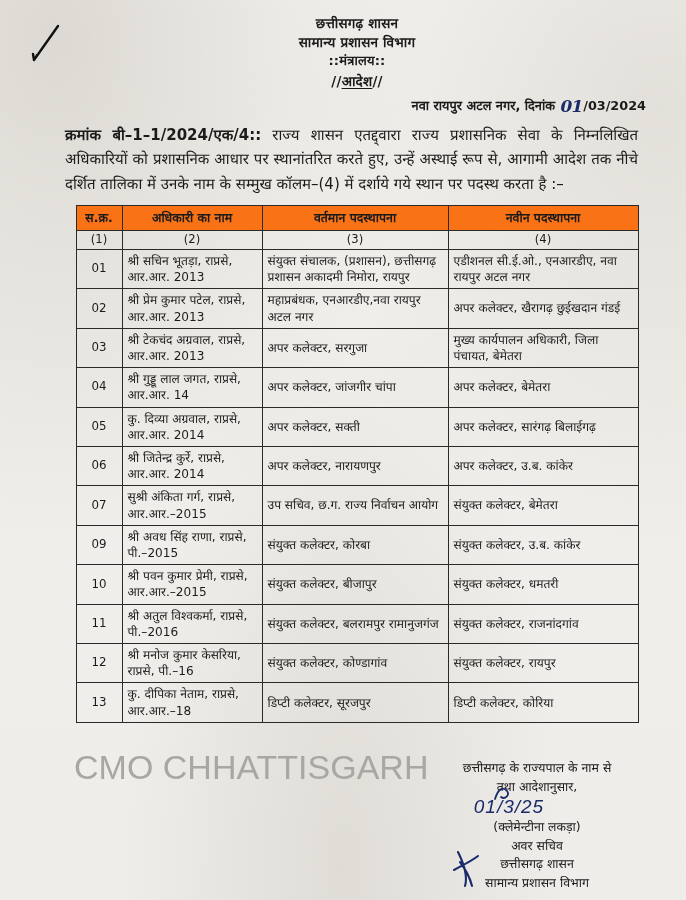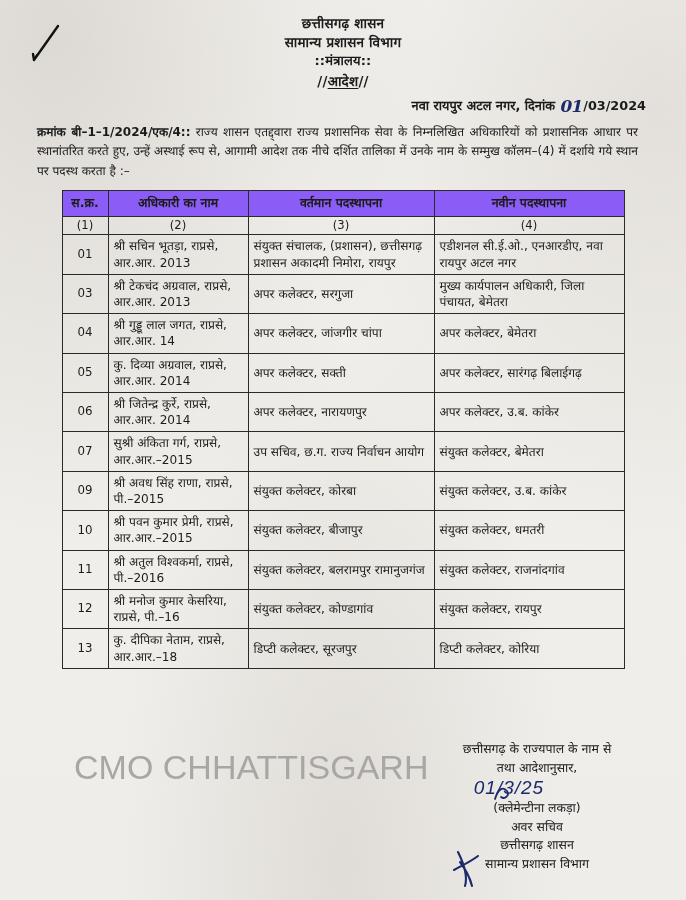--- a/index.html
+++ b/index.html
@@ -22,21 +22,21 @@
     content: "";
     position: absolute;
     inset: 0;
     background:
       radial-gradient(ellipse at 8% 4%, rgba(200,196,188,.55), rgba(255,255,255,0) 42%),
       radial-gradient(ellipse at 96% 12%, rgba(205,201,193,.45), rgba(255,255,255,0) 40%),
       radial-gradient(ellipse at 50% 96%, rgba(208,204,196,.5), rgba(255,255,255,0) 46%),
       linear-gradient(180deg, #f6f4f1 0%, #f1efeb 45%, #efedea 100%);
     pointer-events: none;
   }
-  .layer { position: relative; z-index: 2; }
+  .layer { position: relative; z-index: 2; padding-left: 28px; }
 
   
   .hdr {
     text-align: center;
     padding-top: 14px;
     line-height: 1.42;
   }
   .hdr .ln {
     font-size: 13.5px;
     font-weight: 700;
@@ -62,21 +62,21 @@
     color: #1a2a6a;
     letter-spacing: -1px;
     position: relative;
     top: 2px;
     padding: 0 1px;
   }
 
   
   .para {
     margin: 9px 48px 0 37px;
-    font-size: 12px;
+    font-size: 15px;
     line-height: 1.62;
     text-align: justify;
     text-justify: inter-word;
   }
   .para b { font-weight: 700; }
 
   
   table.tbl {
     margin: 9px auto 0 auto;
     width: 562px;
@@ -84,21 +84,21 @@
     table-layout: fixed;
     font-size: 12.1px;
   }
   table.tbl th, table.tbl td {
     border: 1px solid #2a2a2a;
     padding: 3px 5px;
     vertical-align: middle;
     line-height: 1.34;
   }
   table.tbl thead th {
-    background: #8b5cf6;
+    background: #f97316;
     text-align: center;
     font-weight: 700;
     font-size: 12.4px;
     padding: 4px 3px;
   }
   table.tbl tr.numrow td {
     text-align: center;
     font-size: 11.6px;
     padding: 1px 3px;
   }
@@ -121,21 +121,21 @@
     letter-spacing: 0px;
     white-space: nowrap;
     z-index: 3;
     pointer-events: none;
   }
 
   
   .sig {
     position: absolute;
     left: 406px;
-    top: 740px;
+    top: 759px;
     width: 262px;
     text-align: center;
     font-size: 12.4px;
     line-height: 1.5;
     z-index: 4;
   }
   .sig .l { white-space: nowrap; }
   .sig .scribble {
     font-family: Liberation Sans, sans-serif;
     font-style: italic;
@@ -201,20 +201,26 @@
           <td>(3)</td>
           <td>(4)</td>
         </tr>
       <tr>
             <td class="c-sn">01</td>
             <td class="c-name">श्री सचिन भूतड़ा, राप्रसे, आर.आर. 2013</td>
             <td class="c-cur">संयुक्त संचालक, (प्रशासन), छत्तीसगढ़ प्रशासन अकादमी निमोरा, रायपुर</td>
             <td class="c-new">एडीशनल सी.ई.ओ., एनआरडीए, नवा रायपुर अटल नगर</td>
           </tr>
           <tr>
+            <td class="c-sn">02</td>
+            <td class="c-name">श्री प्रेम कुमार पटेल, राप्रसे, आर.आर. 2013</td>
+            <td class="c-cur">महाप्रबंधक, एनआरडीए,नवा रायपुर अटल नगर</td>
+            <td class="c-new">अपर कलेक्टर, खैरागढ़ छुईखदान गंडई</td>
+          </tr>
+          <tr>
             <td class="c-sn">03</td>
             <td class="c-name">श्री टेकचंद अग्रवाल, राप्रसे, आर.आर. 2013</td>
             <td class="c-cur">अपर कलेक्टर, सरगुजा</td>
             <td class="c-new">मुख्य कार्यपालन अधिकारी, जिला पंचायत, बेमेतरा</td>
           </tr>
           <tr>
             <td class="c-sn">04</td>
             <td class="c-name">श्री गुड्डू लाल जगत, राप्रसे, आर.आर. 14</td>
             <td class="c-cur">अपर कलेक्टर, जांजगीर चांपा</td>
             <td class="c-new">अपर कलेक्टर, बेमेतरा</td>

